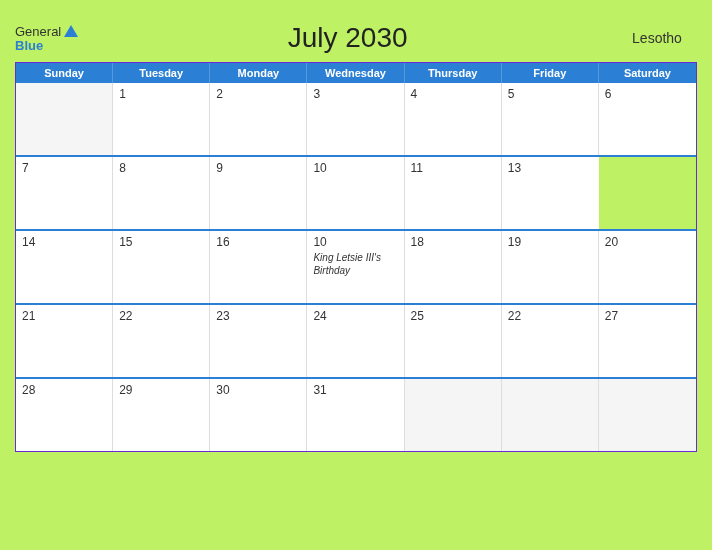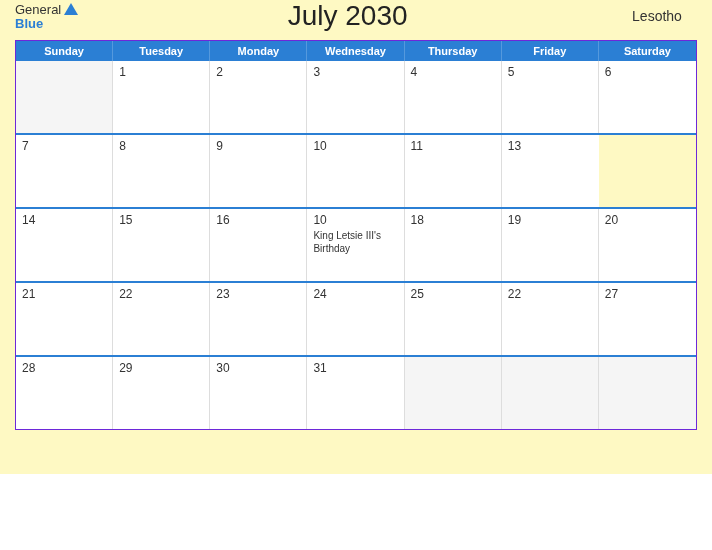--- a/index.html
+++ b/index.html
@@ -5,23 +5,23 @@
     * { margin: 0; padding: 0; box-sizing: border-box; }
     body {
       width: 712px;
       height: 550px;
       background: #fff;
       font-family: Arial, sans-serif;
       overflow: hidden;
     }
     .page {
       width: 712px;
-      height: 474px;
-      background: #fef9c3;
-      padding: 0 15px;
+      height: 550px;
+      background: #bef264;
+      padding: 22px 15px;
     }
     .header {
       display: flex;
       align-items: center;
       justify-content: space-between;
       margin-bottom: 8px;
     }
     .logo {
       display: flex;
       flex-direction: column;
@@ -109,20 +109,21 @@
       font-size: 12px;
       color: #333;
       display: block;
       margin-bottom: 2px;
     }
     .event {
       font-size: 10px;
       color: #333;
       margin-top: 2px;
       line-height: 1.3;
+      font-style: italic;
     }
     .weeks-container {
       border-top: none;
     }
   </style>
 </head>
 <body>
 
 <div class="page">
   <div class="header">

